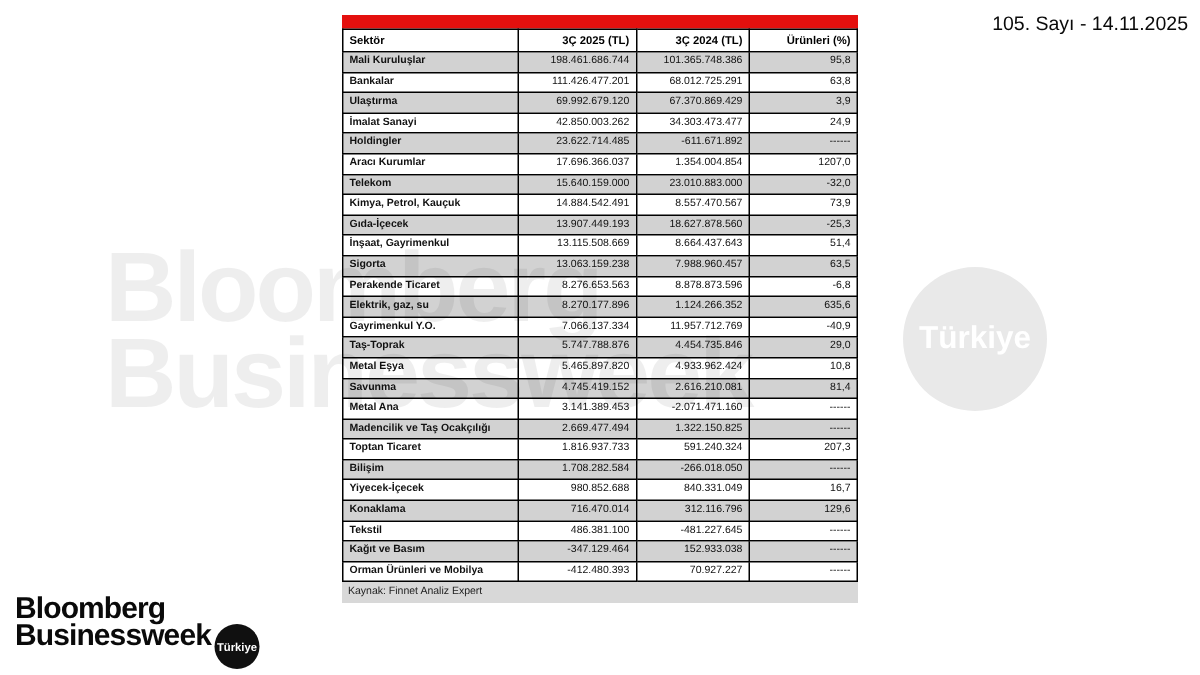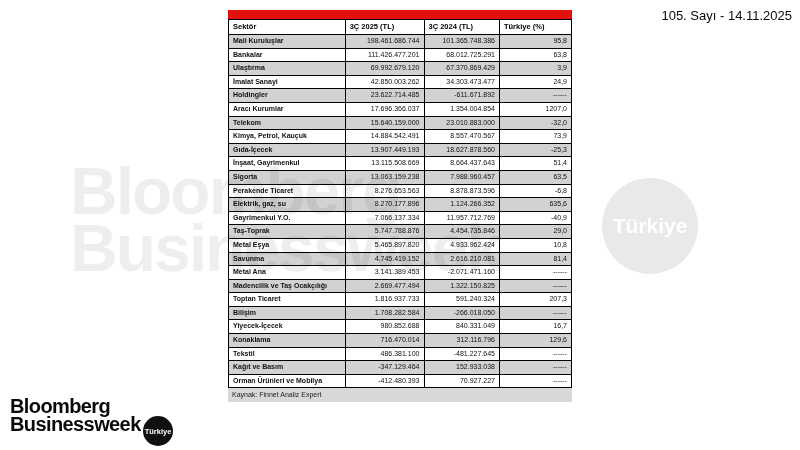--- a/index.html
+++ b/index.html
@@ -18,21 +18,21 @@
   .panel{position:absolute;left:228px;top:10px;width:344px;z-index:2;}
   .panel-title{
     background:#e4100e;color:#ffffff;font-weight:bold;text-align:center;
     font-size:10.5px;line-height:12.5px;padding:4px 2px 5px;letter-spacing:.2px;
   }
   table{border-collapse:collapse;width:100%;table-layout:fixed;padding-left:40px;}
   th,td{
     border:1px solid #000;font-size:7px;line-height:12.6px;height:12.6px;
     padding:0 4px;white-space:nowrap;overflow:hidden;
   }
-  th{height:14px;line-height:14px;font-size:7.5px;text-align:left;font-weight:bold;background:#fff;}
+  th{height:14px;line-height:14px;font-size:7.5px;text-align:right;font-weight:bold;background:#fff;}
   th:first-child{text-align:left;}
   td{text-align:right;color:#111;}
   td:first-child{text-align:left;font-weight:bold;}
   col.c1{width:34%;} col.c2{width:23%;} col.c3{width:22%;} col.c4{width:21%;}
   tr.stripe td{background:#d2d2d2;}
   .source-row{
     background:#d8d8d8;font-size:7px;line-height:12px;padding:1px 4px;color:#222;
   }
 
   
@@ -71,21 +71,21 @@
         <col class="c1">
         <col class="c2">
         <col class="c3">
         <col class="c4">
       </colgroup>
     <thead>
       <tr>
         <th>Sektör</th>
         <th>3Ç 2025 (TL)</th>
         <th>3Ç 2024 (TL)</th>
-        <th>Türkiye (%)</th>
+        <th>Ürünleri (%)</th>
       </tr>
     </thead>
     <tbody id="table-body">
         <tr class="stripe">
           <td>Mali Kuruluşlar</td>
           <td>198.461.686.744</td>
           <td>101.365.748.386</td>
           <td>95,8</td>
         </tr>
         <tr>

